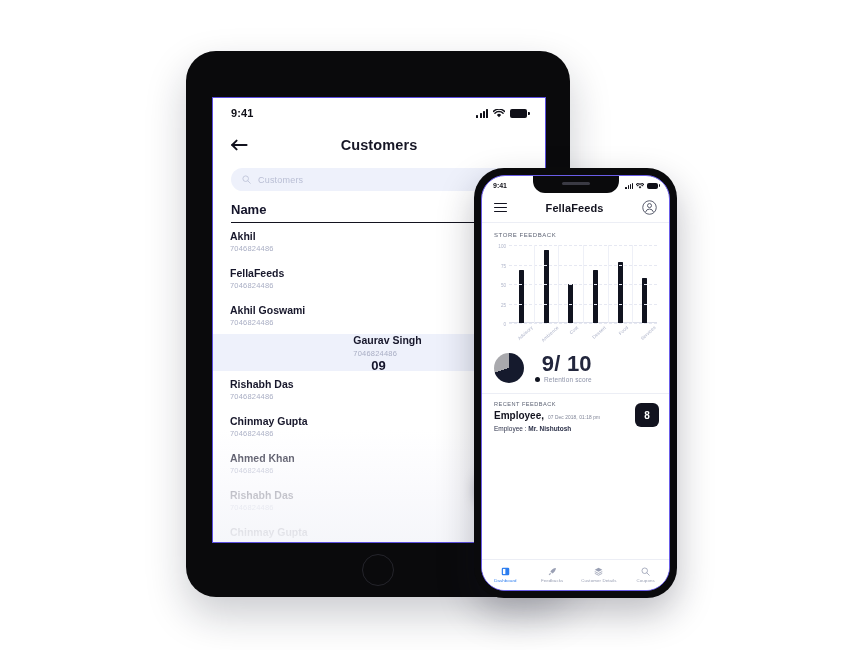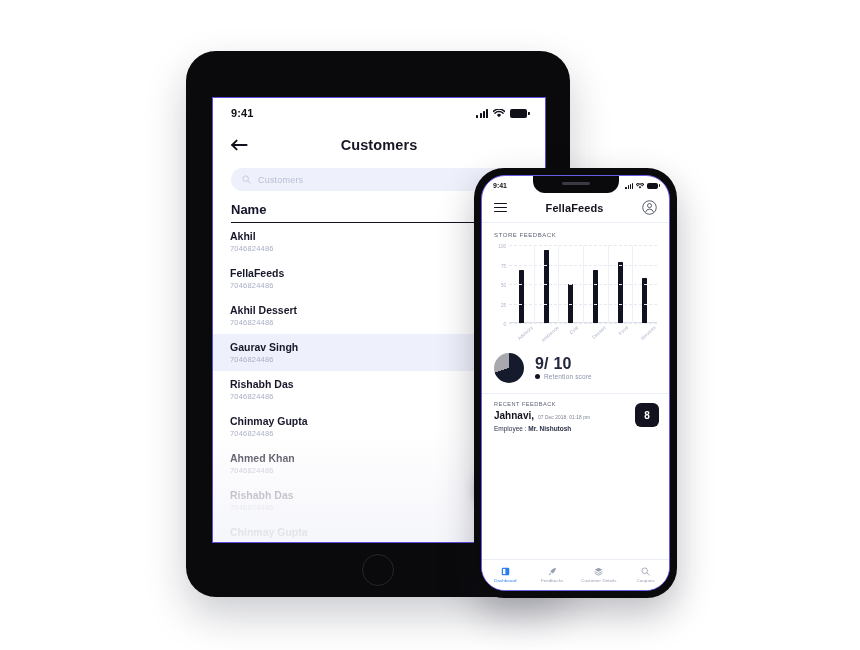--- a/index.html
+++ b/index.html
@@ -152,21 +152,21 @@
   .t-rows { }
   .t-row {
     display: flex;
     justify-content: space-between;
     align-items: center;
     height: 37px;
     padding: 0 0 0 17px;
     margin: 0 -18px;
     box-sizing: border-box;
   }
-  .t-row.sel { background: #eef1fb; }
+  .t-row.sel { background: #eef1fb; flex-direction: column; }
   .t-row-name {
     font-size: 10.5px;
     font-weight: 700;
     color: #17172b;
     line-height: 1.25;
   }
   .t-row-phone {
     font-size: 7.5px;
     color: #a9aec4;
     letter-spacing: .2px;
@@ -381,25 +381,26 @@
     gap: 11px;
     height: 42px;
   }
   .pie {
     width: 30px; height: 30px; border-radius: 50%;
     flex: none;
   }
   .pie-a { background: conic-gradient(#151a2d 0deg 252deg, #a9a9ad 252deg 360deg); }
   .pie-b { background: conic-gradient(#151a2d 0deg 108deg, #a9a9ad 108deg 360deg); }
   .score-val {
-    font-size: 16px;
+    font-size: 22px;
     font-weight: 600;
     color: #22263c;
     line-height: 1;
     letter-spacing: .2px;
+    text-align: right;
   }
   .score-sub {
     display: flex;
     align-items: center;
     gap: 4px;
     margin-top: 1px;
   }
   .dot { width: 5px; height: 5px; border-radius: 50%; flex: none; }
   .score-cap {
     font-size: 6.5px;
@@ -542,21 +543,21 @@
             </div>
             <div class="t-row">
               <div>
                 <div class="t-row-name">FellaFeeds</div>
                 <div class="t-row-phone">7046824486</div>
               </div>
               <div class="t-row-fb">01</div>
             </div>
             <div class="t-row">
               <div>
-                <div class="t-row-name">Akhil Dessert</div>
+                <div class="t-row-name">Akhil Goswami</div>
                 <div class="t-row-phone">7046824486</div>
               </div>
               <div class="t-row-fb">01</div>
             </div>
             <div class="t-row sel">
               <div>
                 <div class="t-row-name">Gaurav Singh</div>
                 <div class="t-row-phone">7046824486</div>
               </div>
               <div class="t-row-fb">09</div>
@@ -722,21 +723,21 @@
                 <span class="dot" style="background:#10131f"></span>
                 <span class="score-cap">Retention score</span>
               </div>
             </div>
           </div>
         </div>
 
       <div class="rf">
         <div class="rf-label">RECENT FEEDBACK</div>
         <div class="rf-line">
-          <span class="rf-name">Jahnavi,</span>
+          <span class="rf-name">Employee,</span>
           <span class="rf-time">07 Dec 2018, 01:18 pm</span>
         </div>
         <div class="rf-emp">
           <span>Employee :</span>
           <b>Mr. Nishutosh</b>
         </div>
         <div id="rf-badge">8</div>
       </div>
 
       <div id="p-bottomnav">

